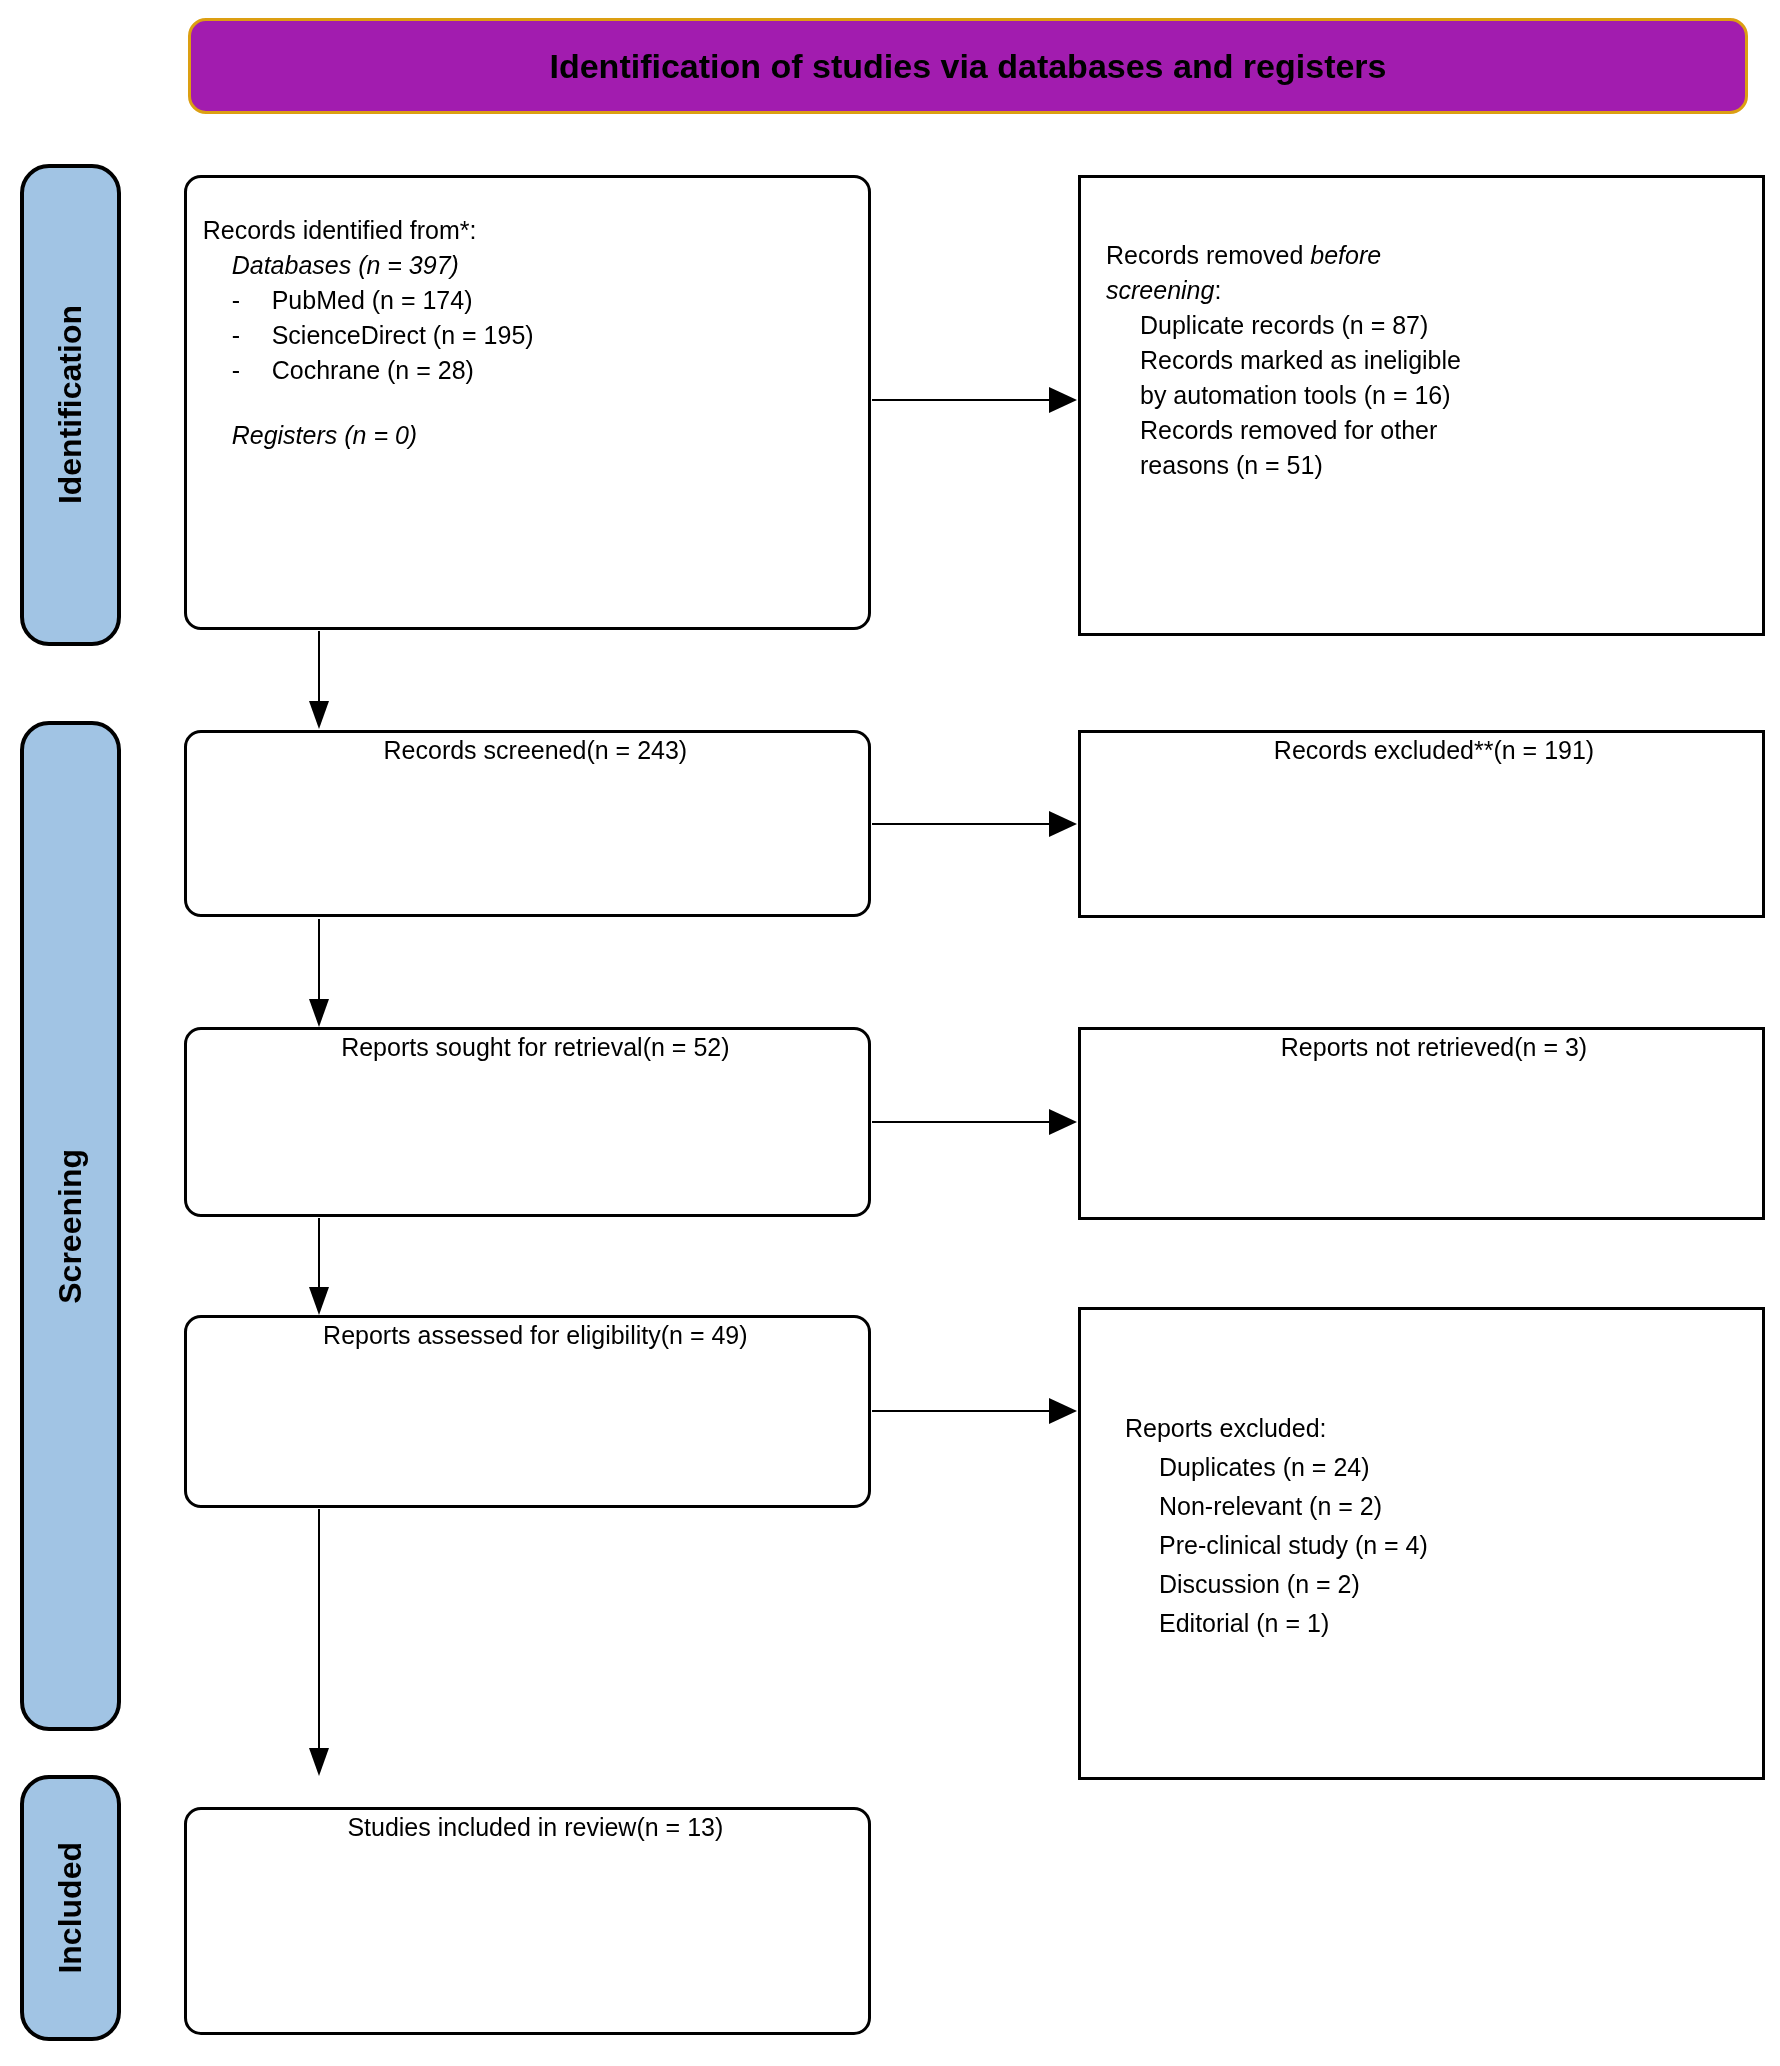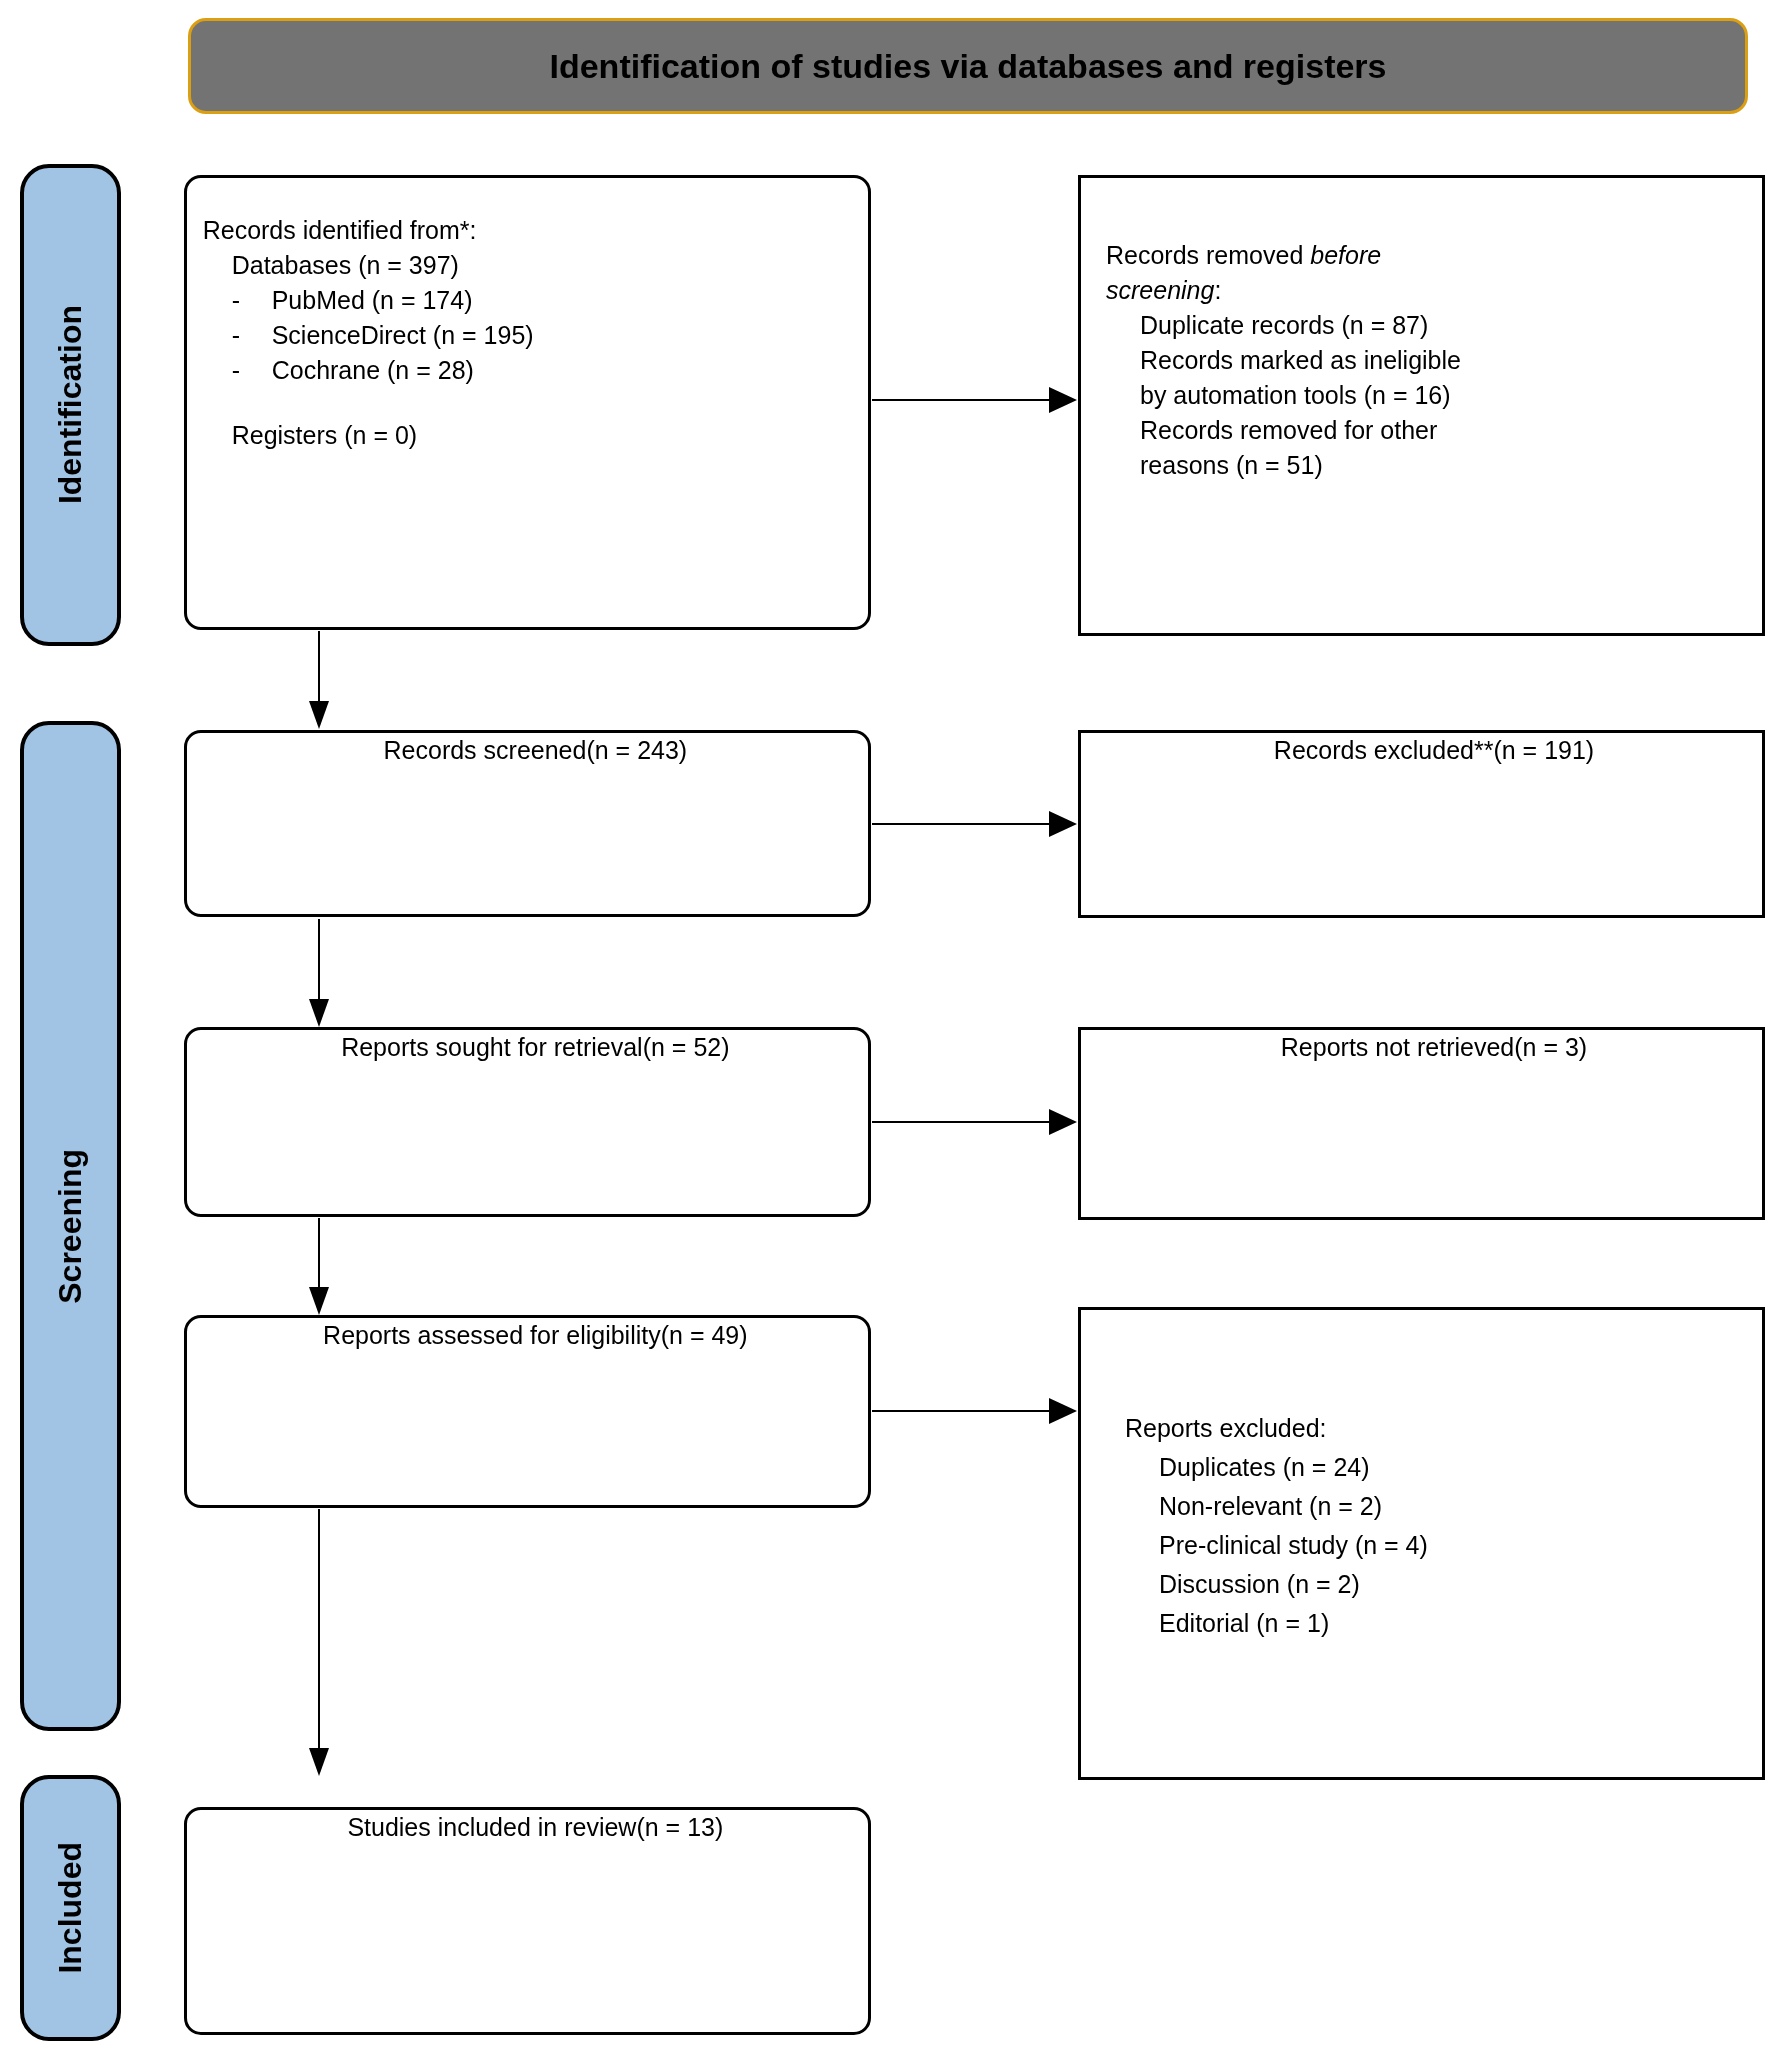--- a/index.html
+++ b/index.html
@@ -12,21 +12,21 @@
     height: 2066px;
     background: #ffffff;
     overflow: hidden;
   }
 
   
   .banner {
     position: absolute;
     left: 188px; top: 18px;
     width: 1560px; height: 96px;
-    background: #737373;
+    background: #a21caf;
     border: 3px solid #DC9F12;
     border-radius: 18px;
     display: flex; align-items: center; justify-content: center;
     font-size: 34px; font-weight: bold;
   }
 
   
   .stage {
     position: absolute;
     left: 20px; width: 101px;
@@ -61,21 +61,21 @@
   .n-identified { top: 175px;  height: 455px; padding: 35px 17px 0 15.7px; }
   .n-removed    { top: 175px;  height: 461px; padding: 60px 18px 0 25px; }
   .n-screened   { top: 730px; height: 187px; padding-left: 15.7px; }
   .n-excluded   { top: 730px; height: 188px; padding-left: 25px; }
   .n-sought     { top: 1027px; height: 190px; padding-left: 15.7px; }
   .n-notretr    { top: 1027px; height: 193px; padding-left: 25px; }
   .n-assessed   { top: 1315px; height: 193px; padding-left: 15.7px; }
   .n-repexcl    { top: 1307px; height: 473px; padding: 99px 18px 0 44px; line-height: 39px; }
   .n-included   { top: 1775px; height: 228px; padding-left: 15.7px; margin-top: 32px; }
 
-  .ind1 { margin-left: 29px; }
+  .ind1 { margin-left: 29px; font-style: italic; }
   .ind2 { margin-left: 34px; }
   .dashrow { display: flex; margin-left: 29px; }
   .dashrow .dash { width: 40px; flex: 0 0 40px; }
   .gap { height: 30px; }
   .it { font-style: italic; }
 
   
   .vline { position: absolute; width: 2.4px; background: #000; }
   .vhead {
     position: absolute; width: 0; height: 0;

